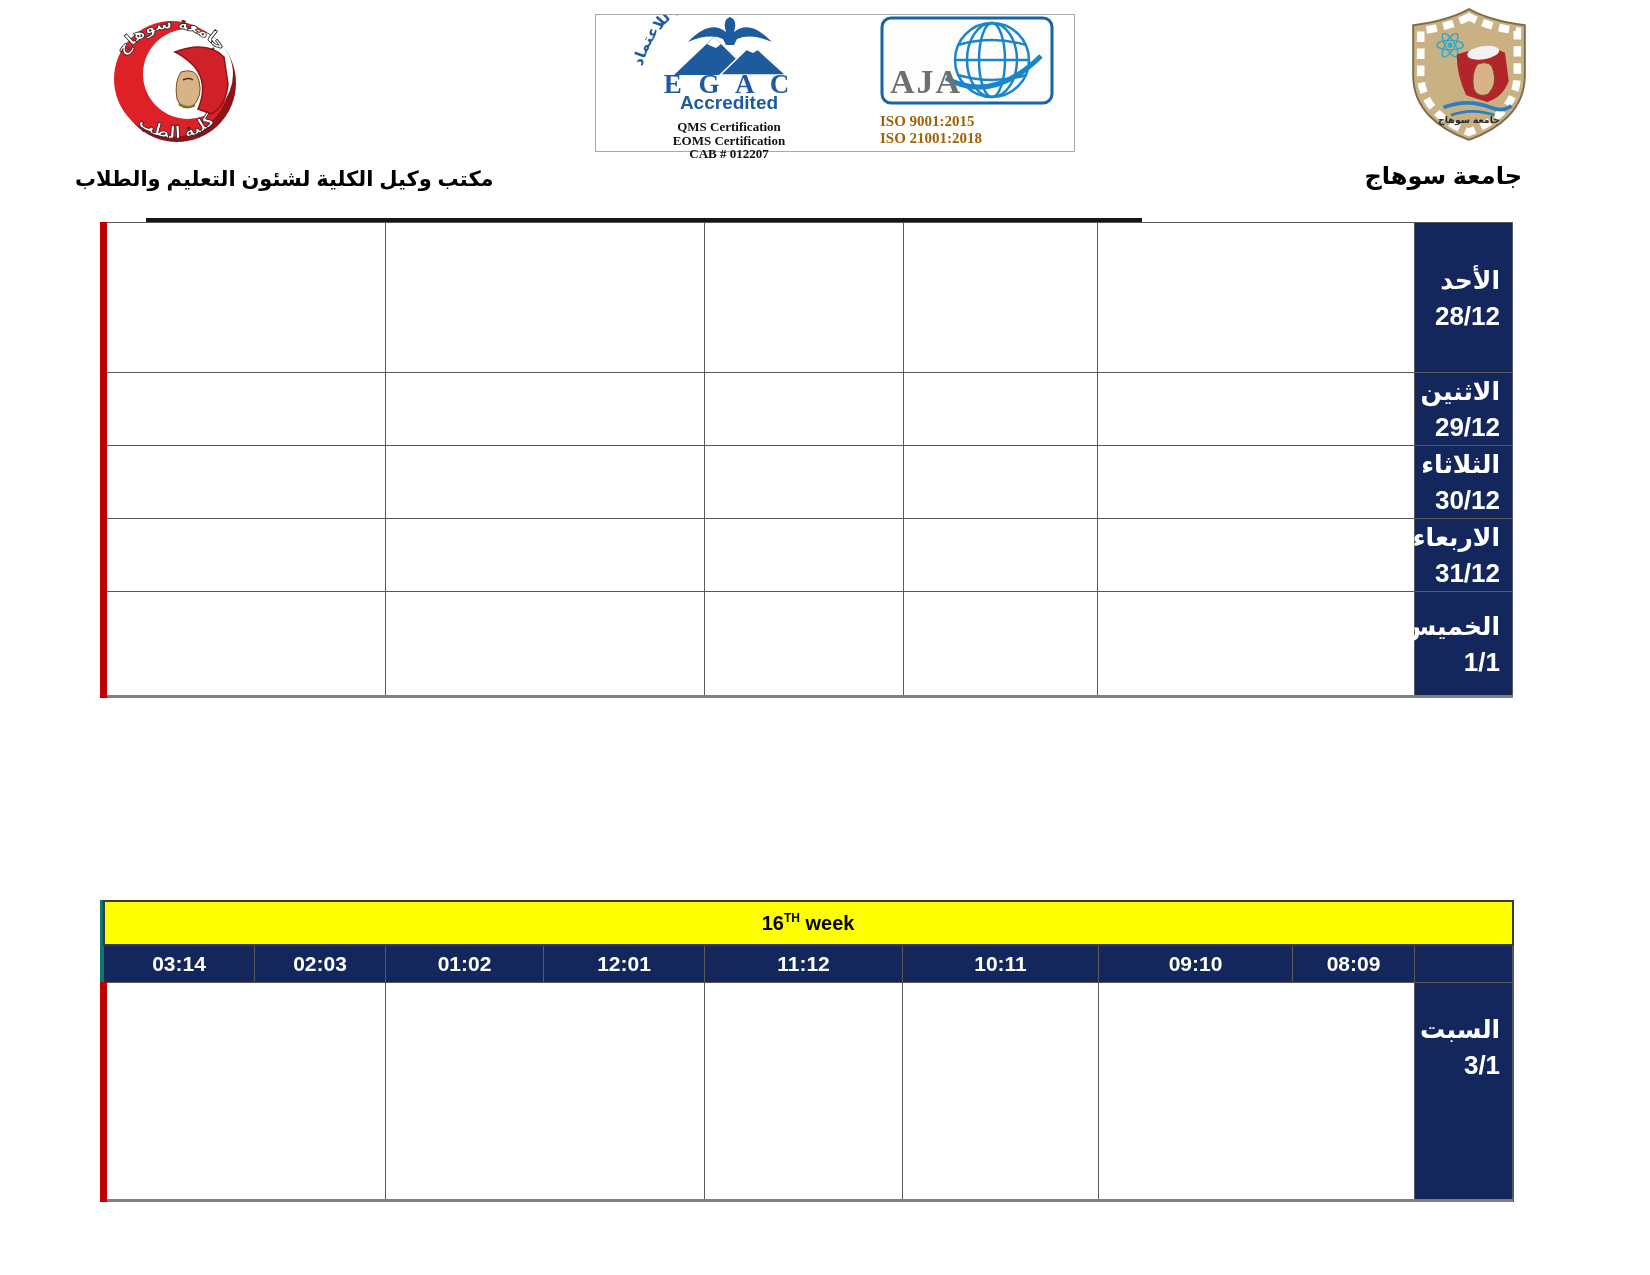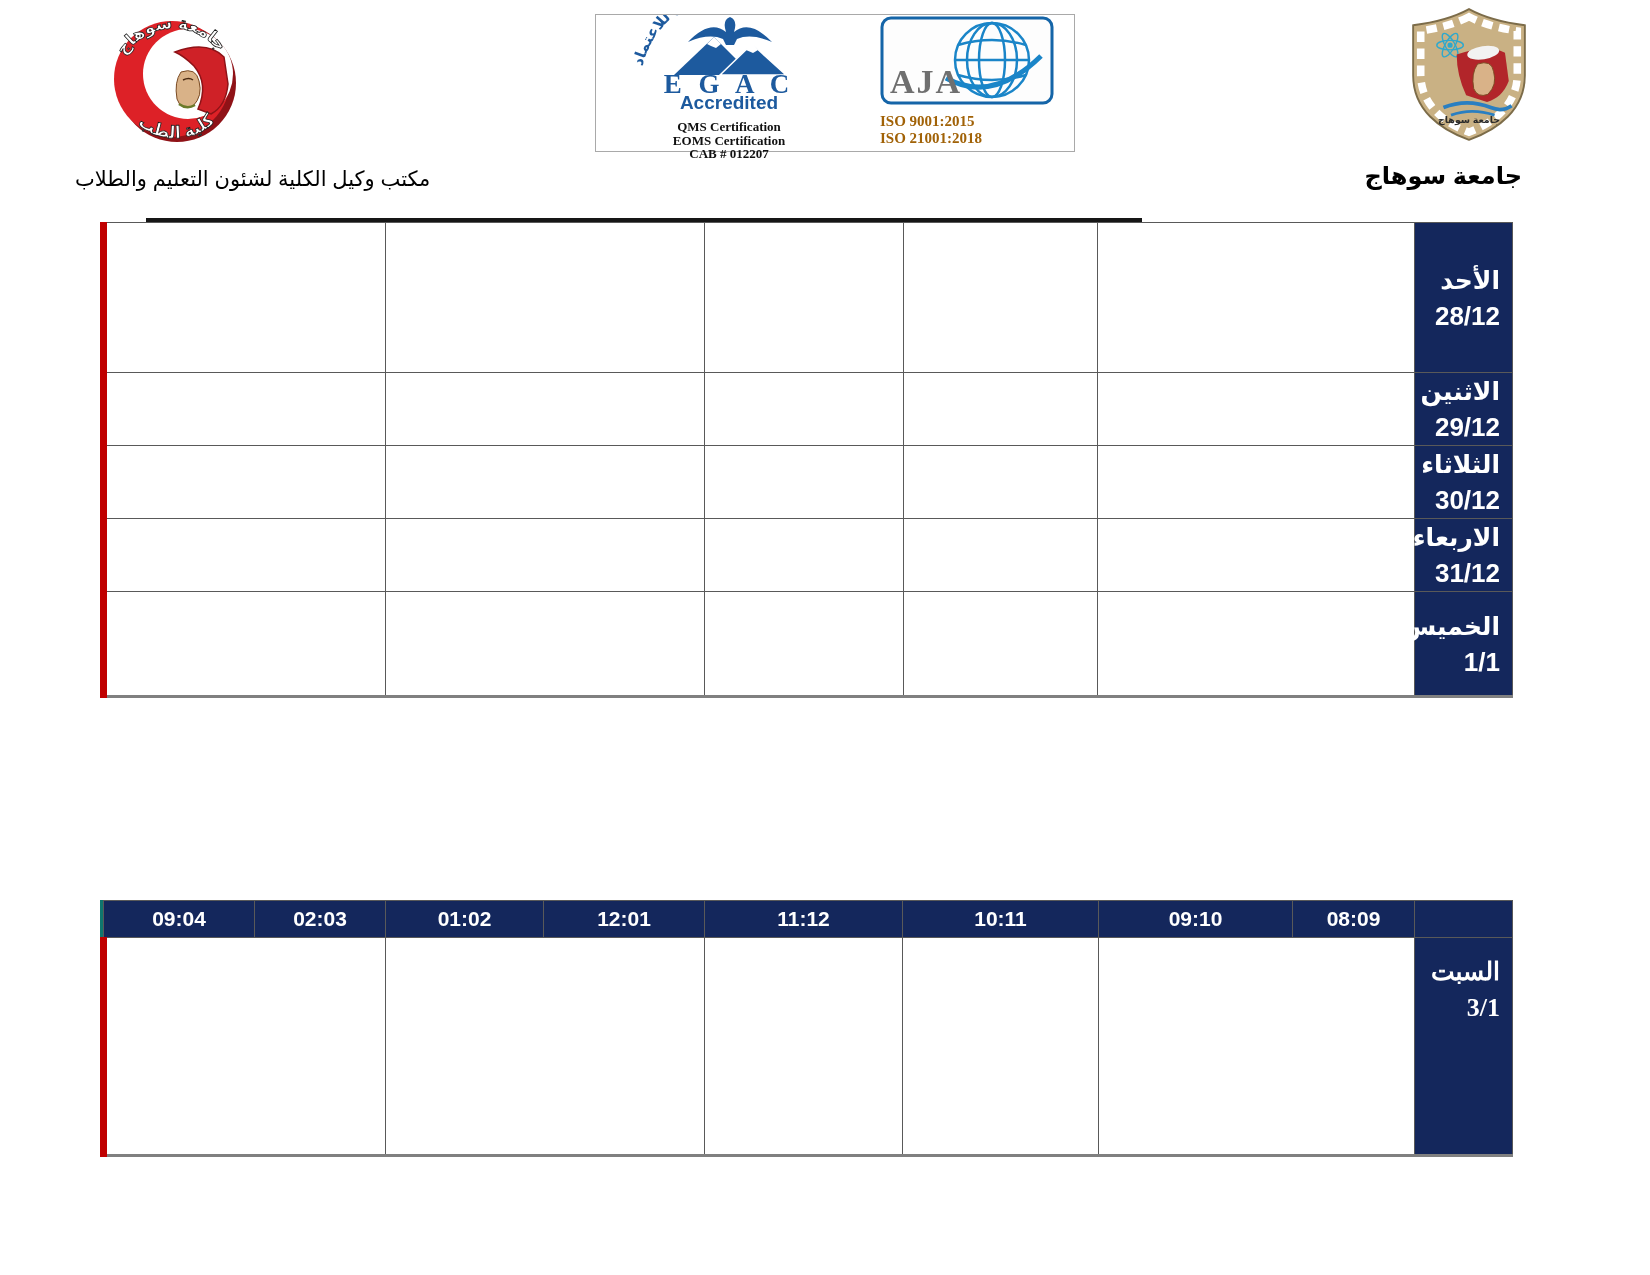--- a/index.html
+++ b/index.html
@@ -2,21 +2,21 @@
 <html><head>
 <meta charset="utf-8">
 <style>
   html,body{margin:0;padding:0;background:#e8e8e8;}
   body{font-family:"Liberation Sans","DejaVu Sans",sans-serif;}
   .page{position:relative;width:1650px;height:1275px;background:#ffffff;overflow:hidden;margin:0 auto;}
   .abs{position:absolute;}
 
   
   .uni-name{position:absolute;top:162px;right:128px;font-size:24px;font-weight:bold;color:#000;direction:rtl;}
-  .office-title{position:absolute;top:167px;left:75px;font-size:21px;font-weight:normal;color:#000;direction:rtl;}
+  .office-title{position:absolute;top:167px;left:75px;font-size:21px;font-weight:bold;color:#000;direction:rtl;}
 
   
   .accr-box{position:absolute;left:595px;top:14px;width:478px;height:136px;background:#fff;border:1px solid #a9a9a9;}
   .egac-col{position:absolute;left:14px;top:0;width:238px;height:134px;text-align:center;}
   .egac-lines{position:absolute;left:0;top:105px;width:238px;font-family:"Liberation Serif","DejaVu Serif",serif;font-weight:bold;color:#111;font-size:13px;line-height:13.5px;}
   .aja-col{position:absolute;right:16px;top:1px;width:178px;text-align:left;}
   .aja-iso{font-family:"Liberation Serif","DejaVu Serif",serif;font-weight:bold;color:#a16207;font-size:15px;line-height:17px;margin-top:3px;}
 
   
   .blackline{position:absolute;left:146px;top:218px;width:996px;height:4px;background:#161616;}
@@ -30,21 +30,21 @@
   .day .dn{font-size:25px;line-height:36px;}
   .day .dd{font-size:26px;line-height:36px;}
   .r1{height:150px;}.r2,.r3,.r4{height:58px;margin-top:35px;}.r5{height:105px;}
 
   .t2{left:100px;top:900px;width:1409px;}
   .t2 .yellow{background:#ffff00;border:2px solid #3a3a3a;text-align:center;font-weight:bold;font-size:20px;color:#000;}
   .t2 .yellow sup{font-size:12px;}
   .t2 .time,.t2 .corner{background:#14275c;color:#fff;font-weight:bold;font-size:21px;text-align:center;}
   .t2 .b0{border-left:7px solid #c00000;}
   .t2 tr:last-child td{border-bottom:3px solid #808080;}
-  .t2 .day{vertical-align:top;padding-top:16px;font-family:Liberation Serif, serif;}
+  .t2 .day{vertical-align:top;padding-top:28px;}
   .ty{height:44px;}.th{height:37px;}.tb{height:218px;}
 </style>
 </head>
 <body>
 
 <div class="page">
 
   <svg class="abs" style="left:95px;top:12px;" width="155" height="134" viewBox="0 0 155 134">
     <circle cx="82" cy="71" r="59" fill="#8f1217"></circle>
     <circle cx="77" cy="67" r="58" fill="#dd2127"></circle>
@@ -206,22 +206,27 @@
         <col style="width:131px">
         <col style="width:158px">
       <col style="width:161px">
         <col style="width:198px">
         <col style="width:196px">
       <col style="width:194px">
         <col style="width:122px">
         <col style="width:98px">
     </colgroup>
     <tbody>
+        <tr class="ty">
+      <td class="yellow" colspan="9">
+        <span>16</span><sup>TH</sup><span> week</span>
+      </td>
+    </tr>
     <tr class="th">
-      <td class="time">09:04</td>
+      <td class="time">03:14</td>
       <td class="time">02:03</td>
       <td class="time">01:02</td>
       <td class="time">12:01</td>
       <td class="time">11:12</td>
       <td class="time">10:11</td>
       <td class="time">09:10</td>
       <td class="time">08:09</td>
       <td class="corner"></td>
     </tr>
     <tr class="tb">

